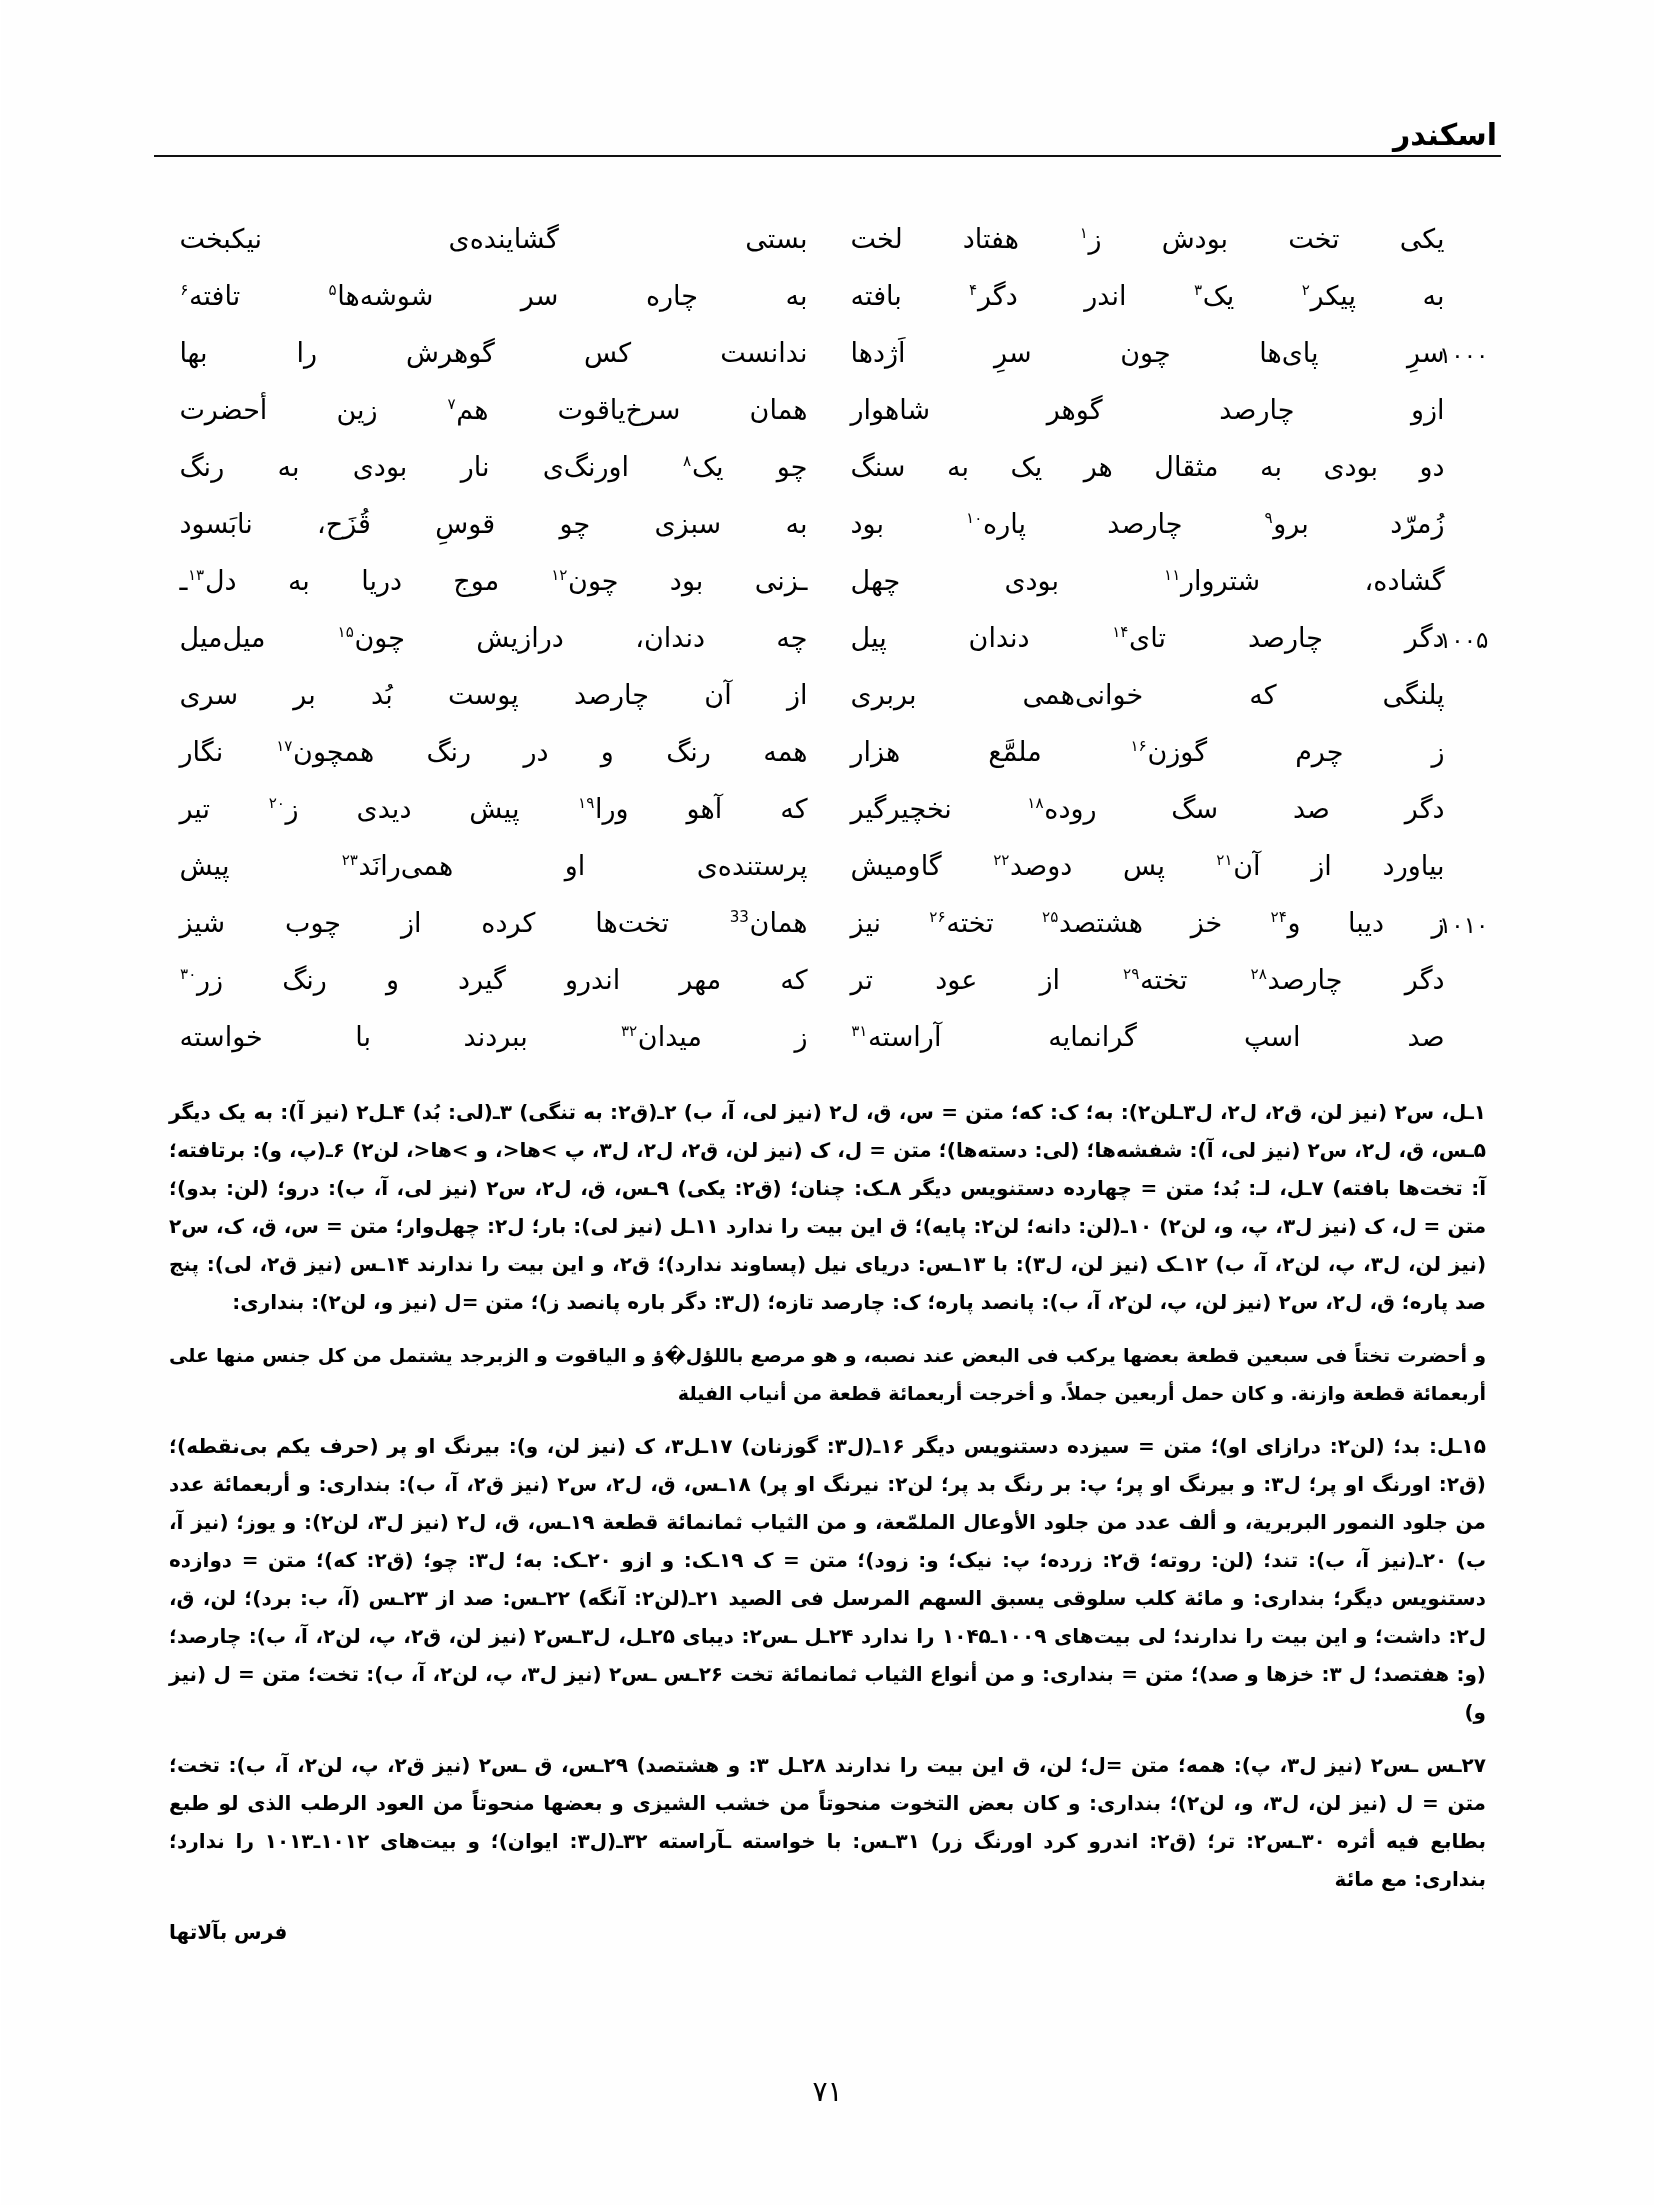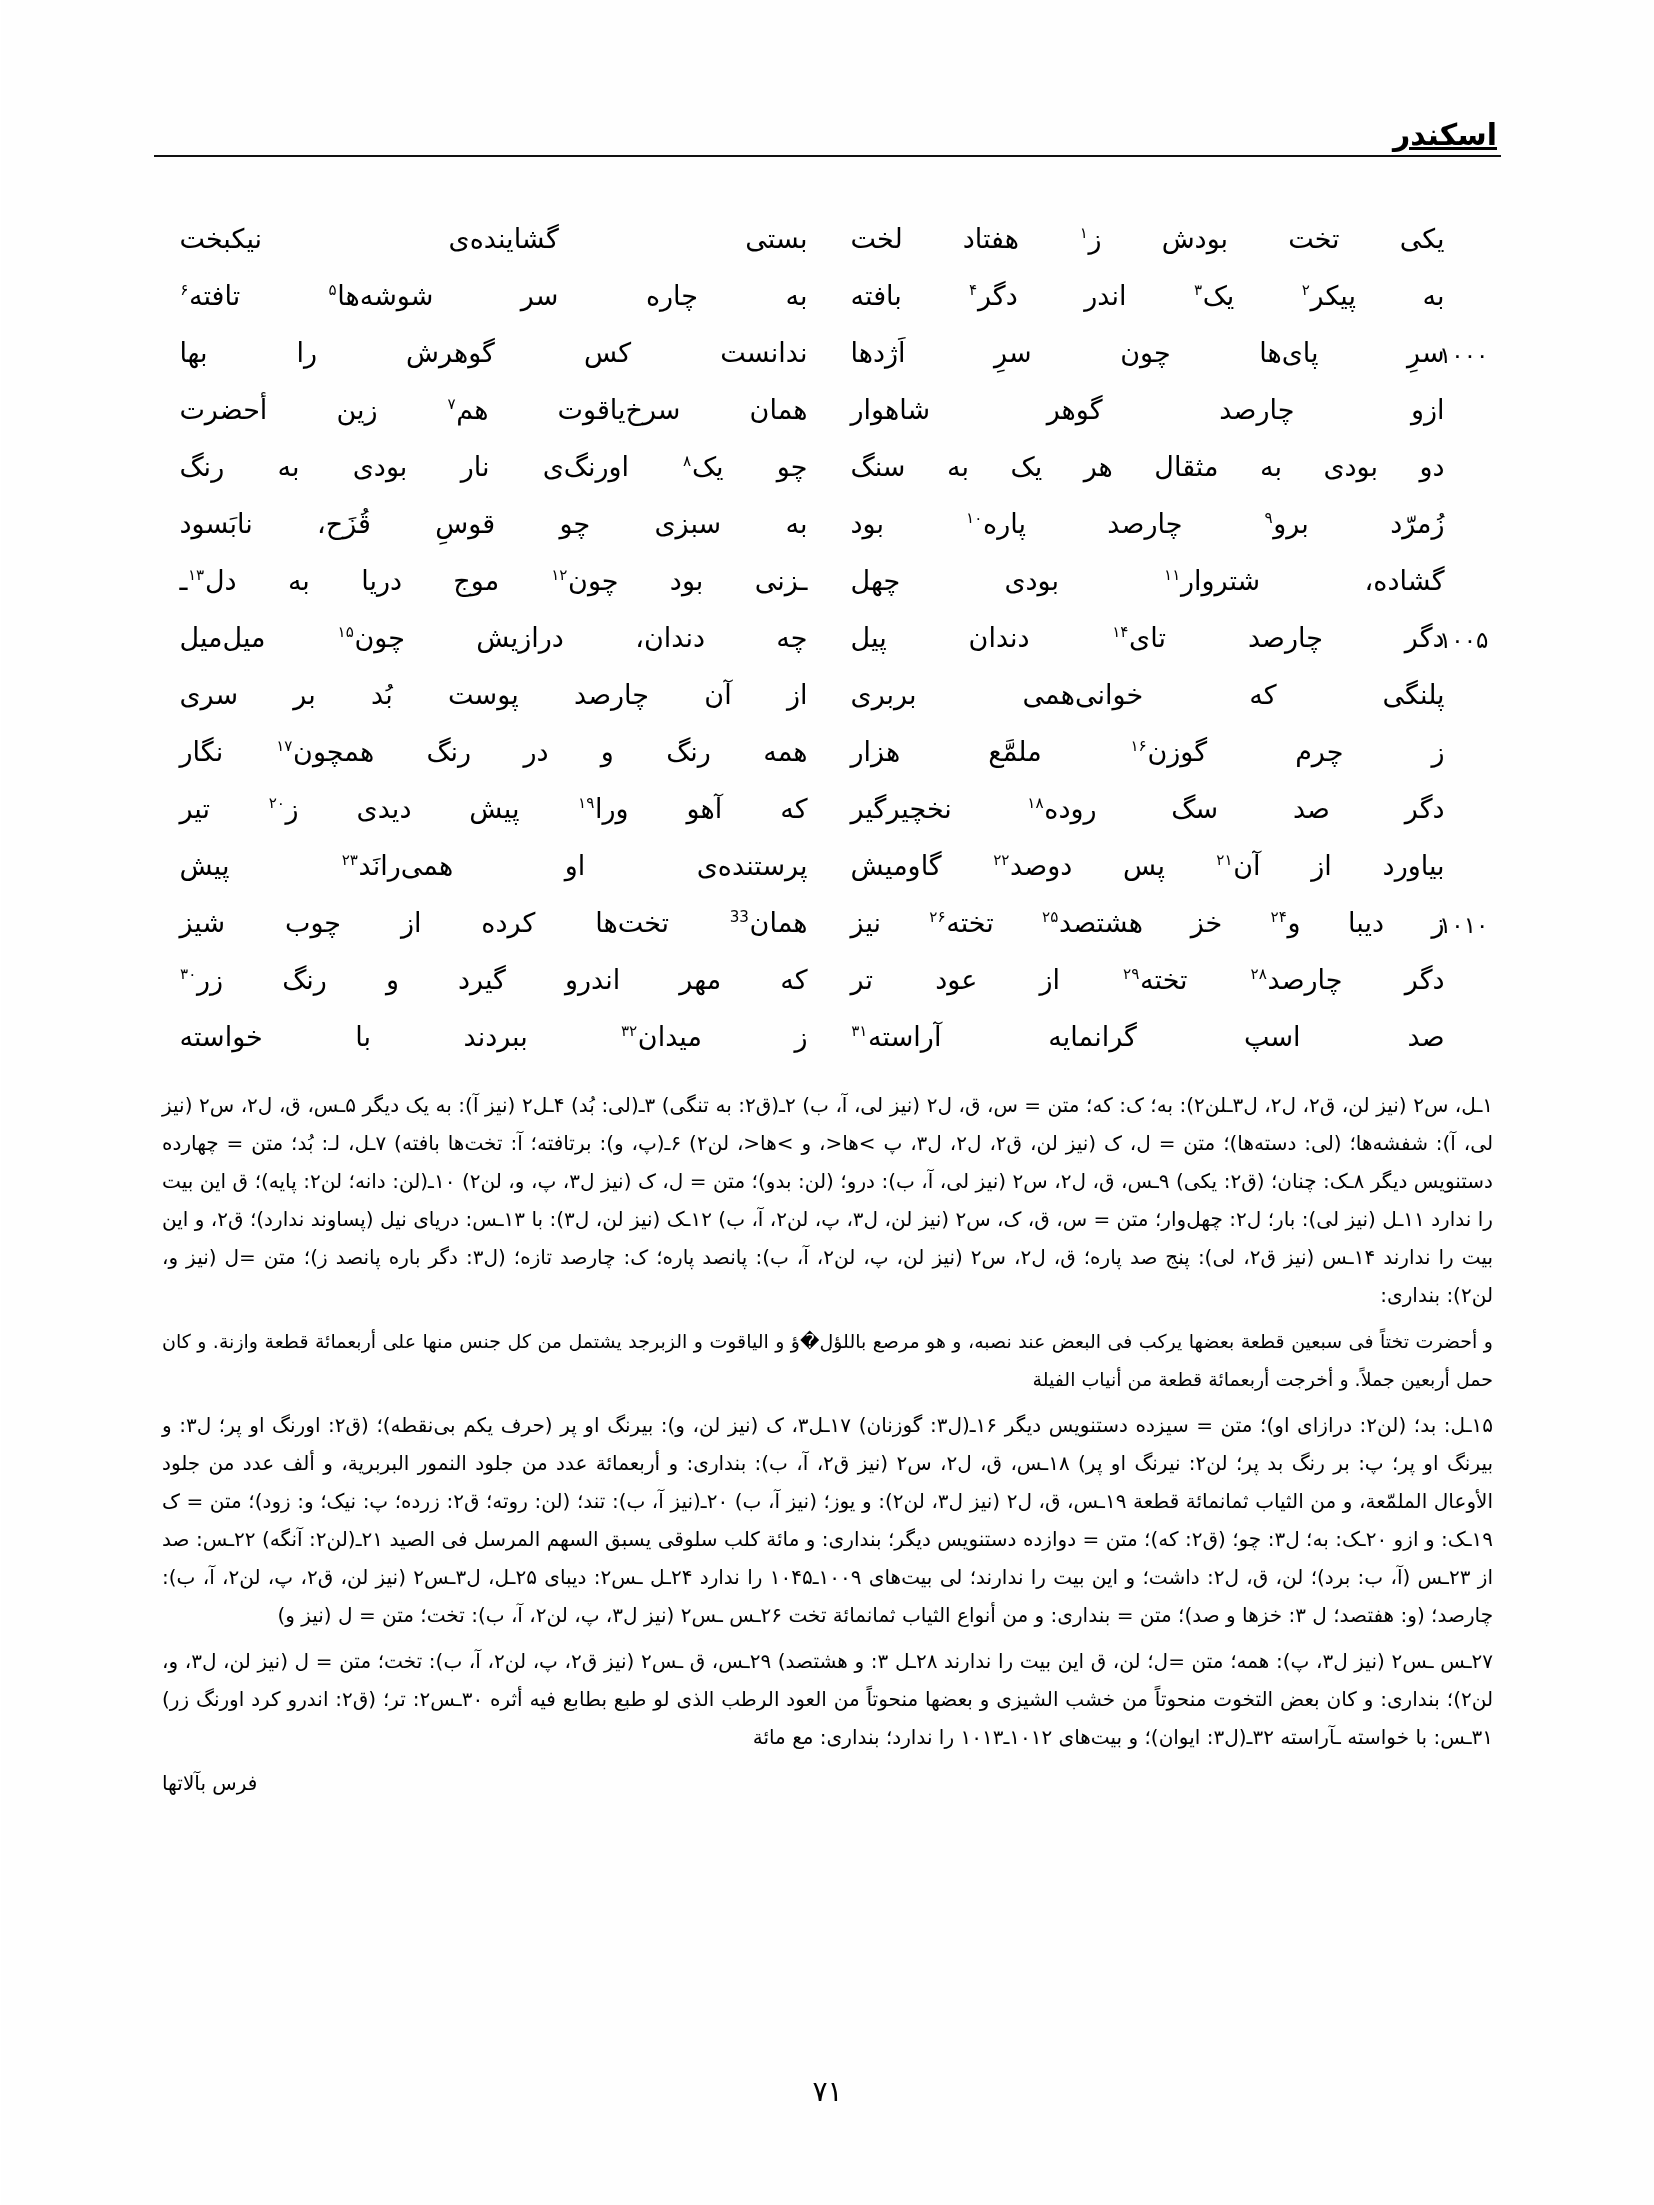--- a/index.html
+++ b/index.html
@@ -31,21 +31,20 @@
     right: 154px;
     left: 154px;
   }
   .runhead-title {
     font-size: 30px;
     font-weight: 600;
     line-height: 1.05;
     letter-spacing: 0.3px;
     text-align: right;
     padding-right: 4px;
-    text-decoration: underline;
   }
   .runhead-rule {
     margin-top: 4px;
     border-top: 2px solid #111;
     width: 100%;
   }
 
   
   .verse-area {
     position: absolute;
@@ -120,22 +119,23 @@
     position: absolute;
     top: 1078px;
     right: 154px;
     left: 154px;
     font-size: 20px;
     line-height: 38px;
     text-align: justify;
     text-justify: inter-word;
   }
   .app-par {
-    margin: 8px;
+    margin: 15px;
     text-align: justify;
+    font-weight: bold;
   }
   .app-par.arabic {
     font-size: 19px;
   }
   .app-last {
     text-align: left;
   }
 
   
   .folio {

